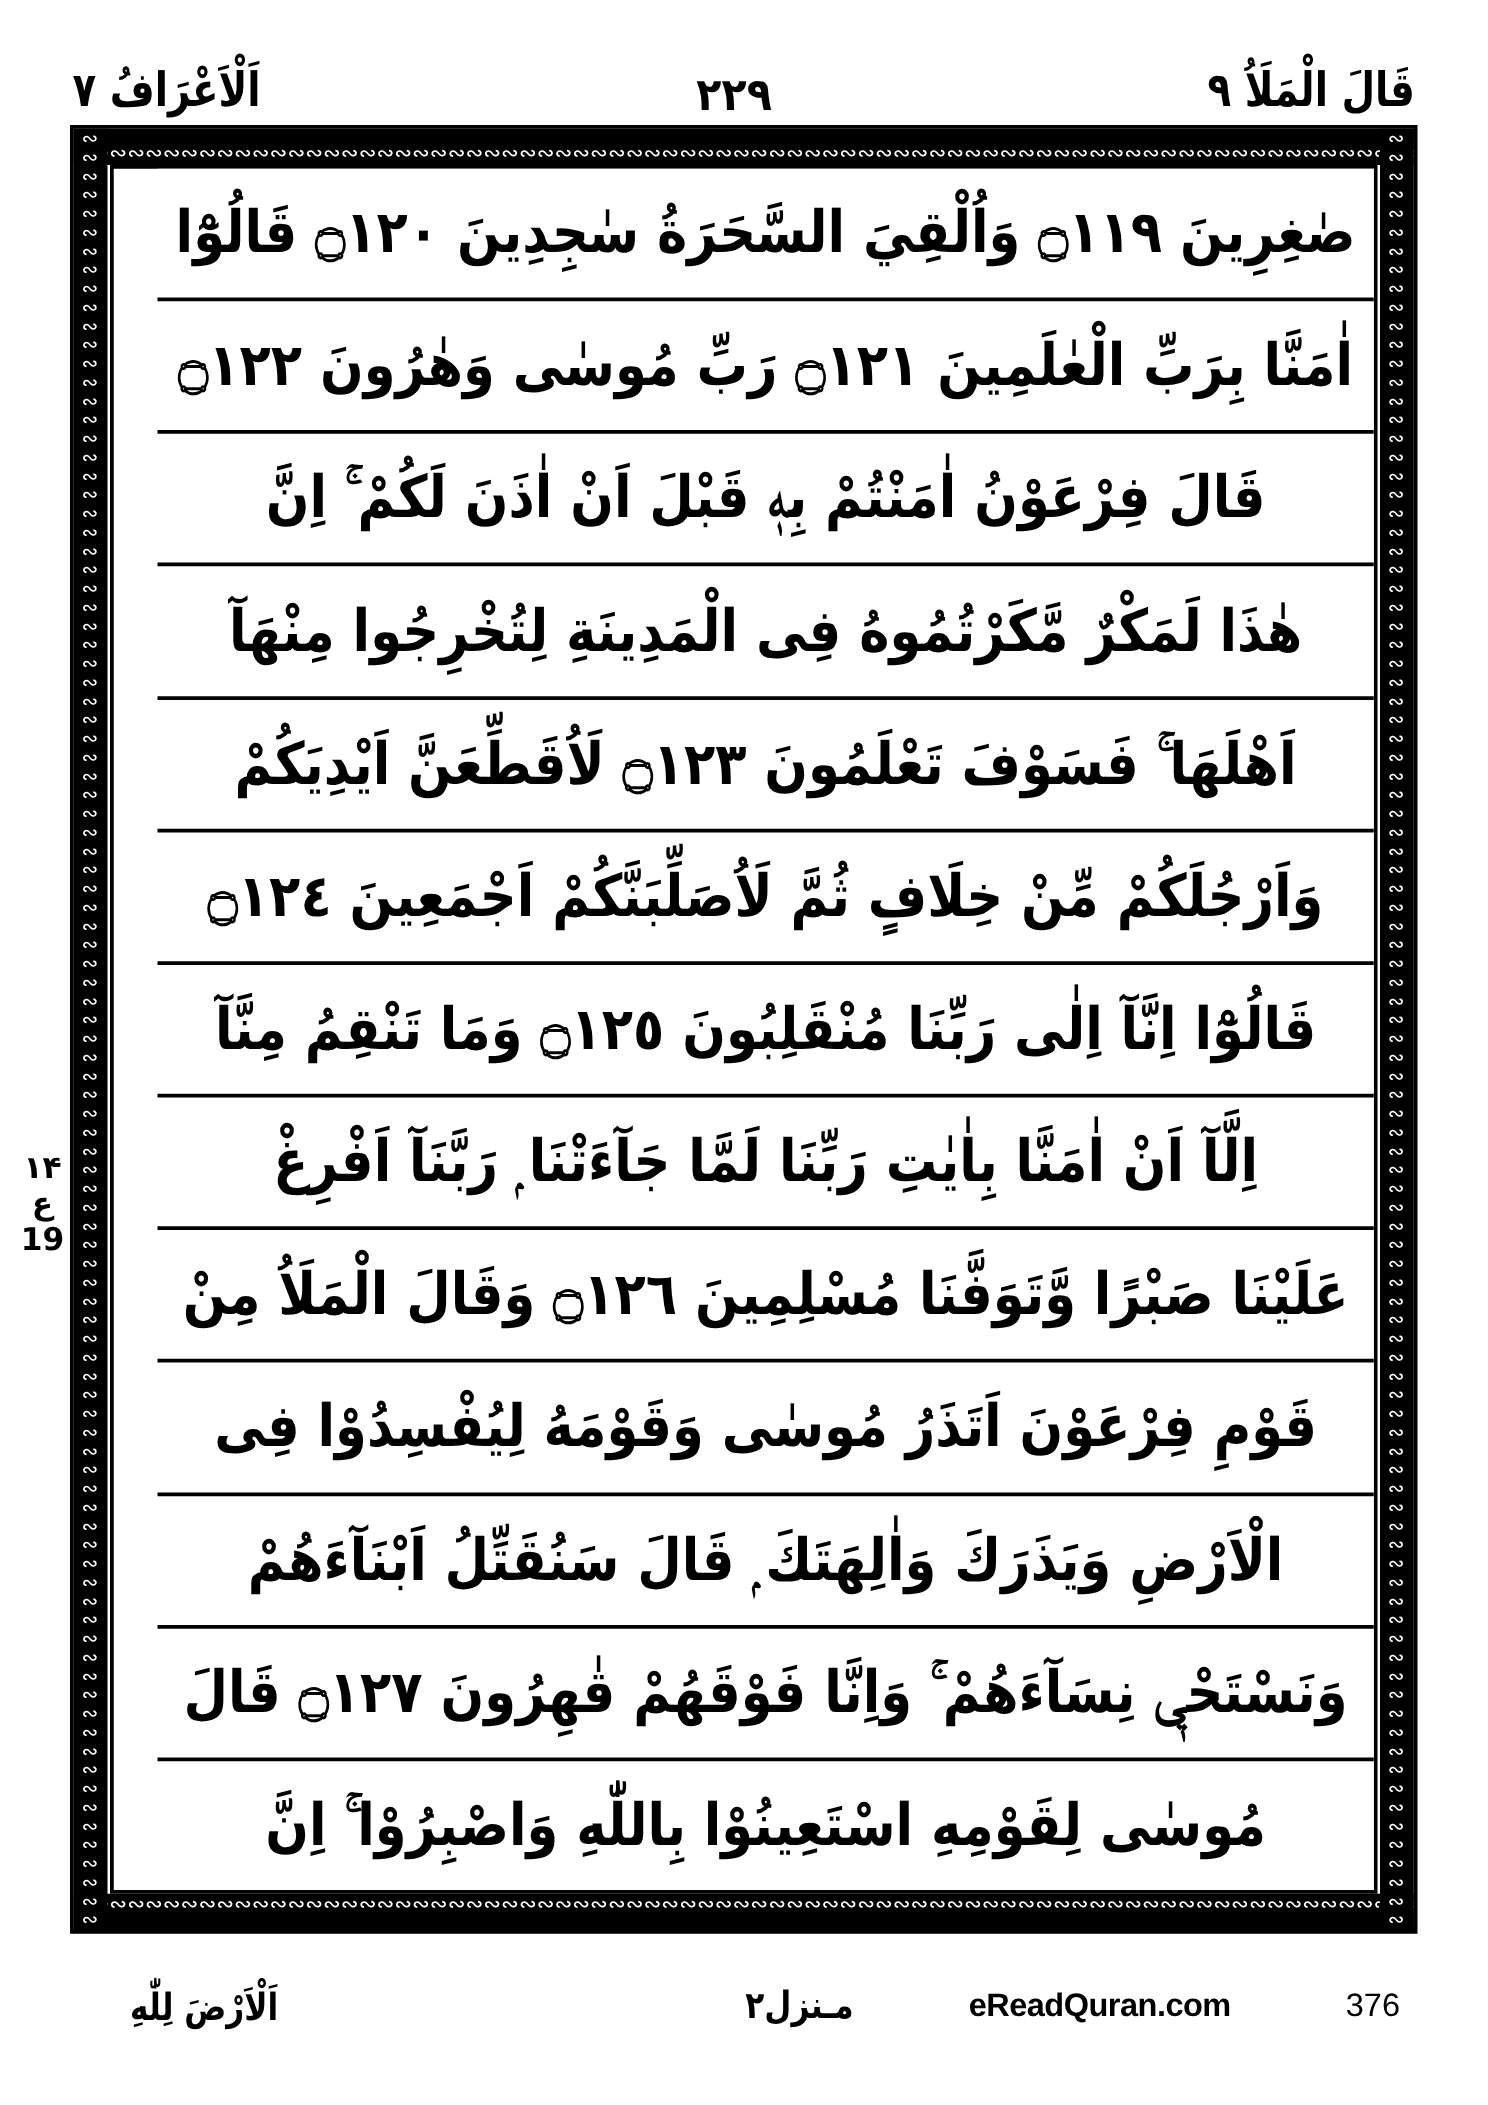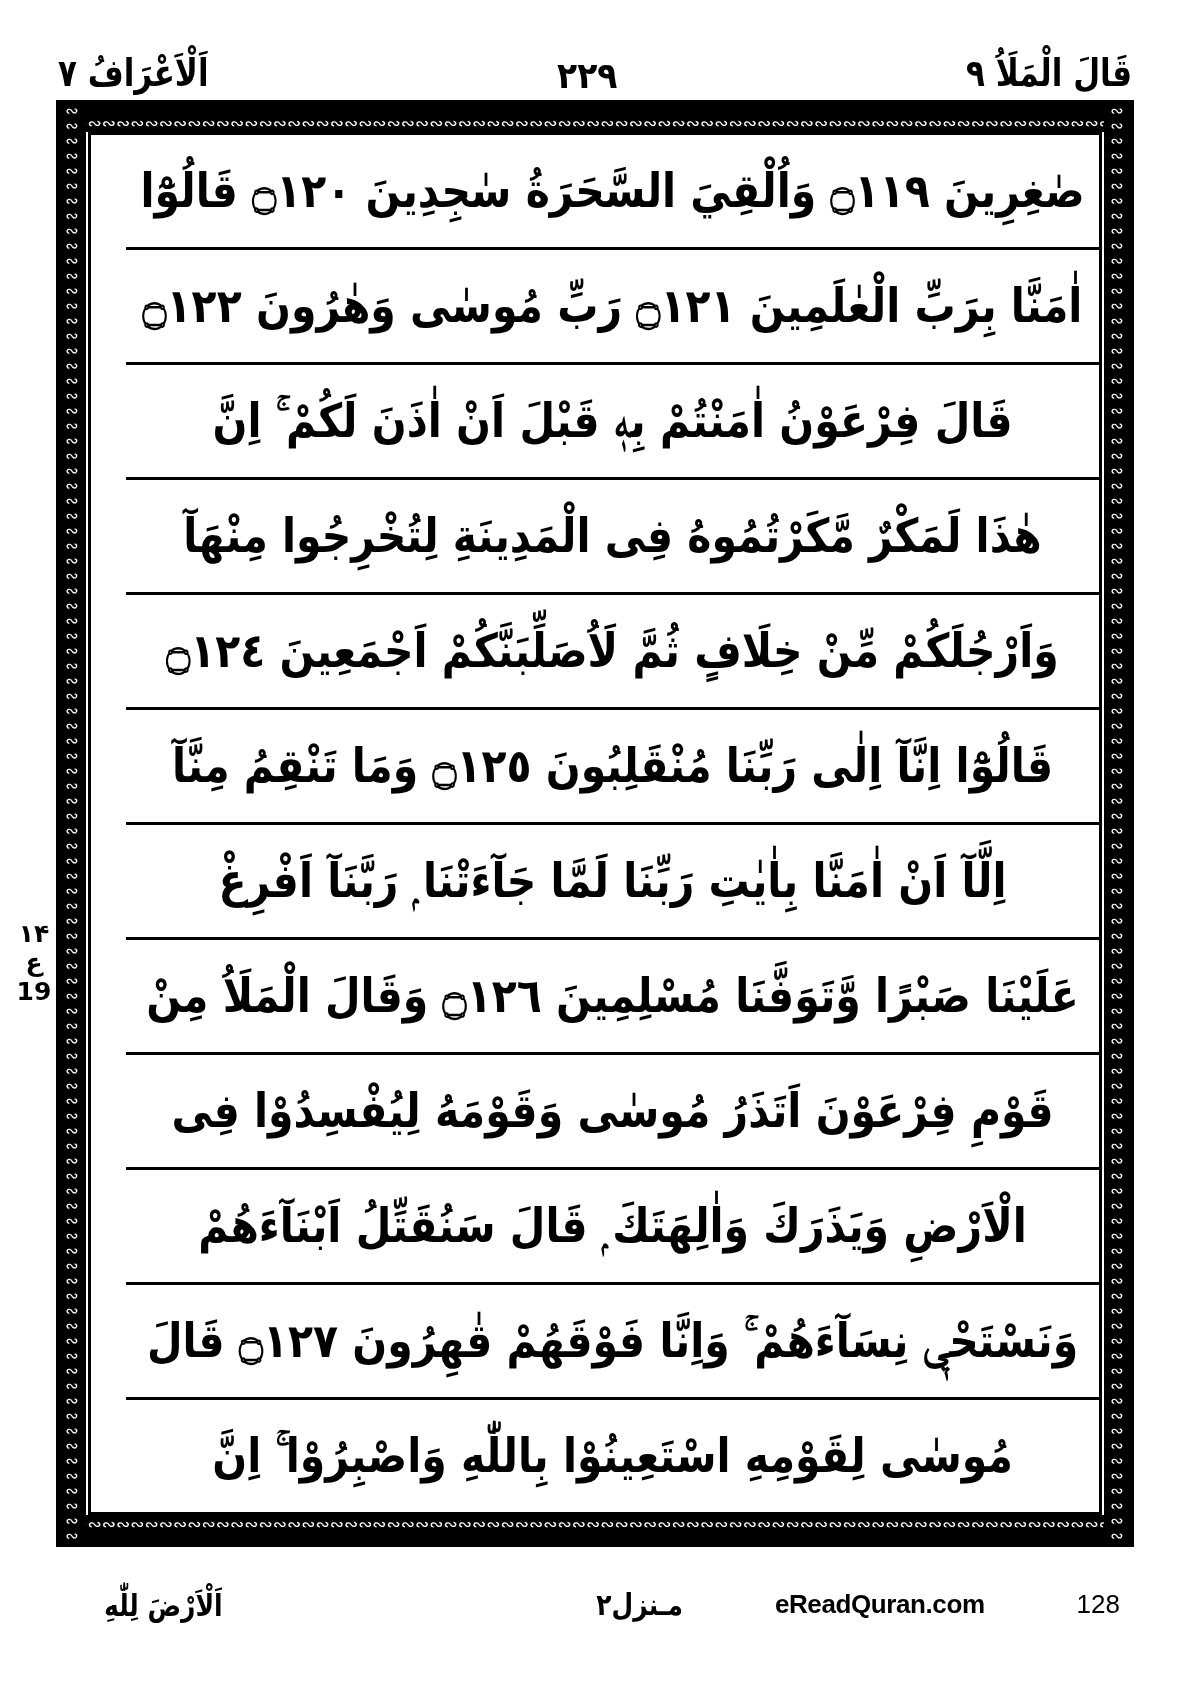--- a/index.html
+++ b/index.html
@@ -275,20 +275,23 @@
       <div class="ayah-line">
         <div class="ayah-text">اٰمَنَّا بِرَبِّ الْعٰلَمِينَ ۝١٢١ رَبِّ مُوسٰى وَهٰرُونَ ۝١٢٢</div>
       </div>
       <div class="ayah-line">
         <div class="ayah-text">قَالَ فِرْعَوْنُ اٰمَنْتُمْ بِهٖ قَبْلَ اَنْ اٰذَنَ لَكُمْ ۚ اِنَّ</div>
       </div>
       <div class="ayah-line">
         <div class="ayah-text">هٰذَا لَمَكْرٌ مَّكَرْتُمُوهُ فِى الْمَدِينَةِ لِتُخْرِجُوا مِنْهَآ</div>
       </div>
       <div class="ayah-line">
+        <div class="ayah-text">اَهْلَهَا ۚ فَسَوْفَ تَعْلَمُونَ ۝١٢٣ لَاُقَطِّعَنَّ اَيْدِيَكُمْ</div>
+      </div>
+      <div class="ayah-line">
         <div class="ayah-text">وَاَرْجُلَكُمْ مِّنْ خِلَافٍ ثُمَّ لَاُصَلِّبَنَّكُمْ اَجْمَعِينَ ۝١٢٤</div>
       </div>
       <div class="ayah-line">
         <div class="ayah-text">قَالُوْٓا اِنَّآ اِلٰى رَبِّنَا مُنْقَلِبُونَ ۝١٢٥ وَمَا تَنْقِمُ مِنَّآ</div>
       </div>
       <div class="ayah-line">
         <div class="ayah-text">اِلَّآ اَنْ اٰمَنَّا بِاٰيٰتِ رَبِّنَا لَمَّا جَآءَتْنَا ۭ رَبَّنَآ اَفْرِغْ</div>
       </div>
       <div class="ayah-line">
         <div class="ayah-text">عَلَيْنَا صَبْرًا وَّتَوَفَّنَا مُسْلِمِينَ ۝١٢٦ وَقَالَ الْمَلَاُ مِنْ</div>
@@ -306,17 +309,17 @@
         <div class="ayah-text">مُوسٰى لِقَوْمِهِ اسْتَعِينُوْا بِاللّٰهِ وَاصْبِرُوْا ۚ اِنَّ</div>
       </div>
     </div>
   </div>
 
   <div class="footer">
     <div class="foot-arabic-left">اَلْاَرْضَ لِلّٰهِ</div>
     <div class="foot-center-group">
       <div class="foot-manzil">مـنزل٢</div>
       <div class="foot-site">eReadQuran.com</div>
-      <div class="foot-pageno">128</div>
+      <div class="foot-pageno">376</div>
     </div>
   </div>
 
 </div>
 
 </body></html>

